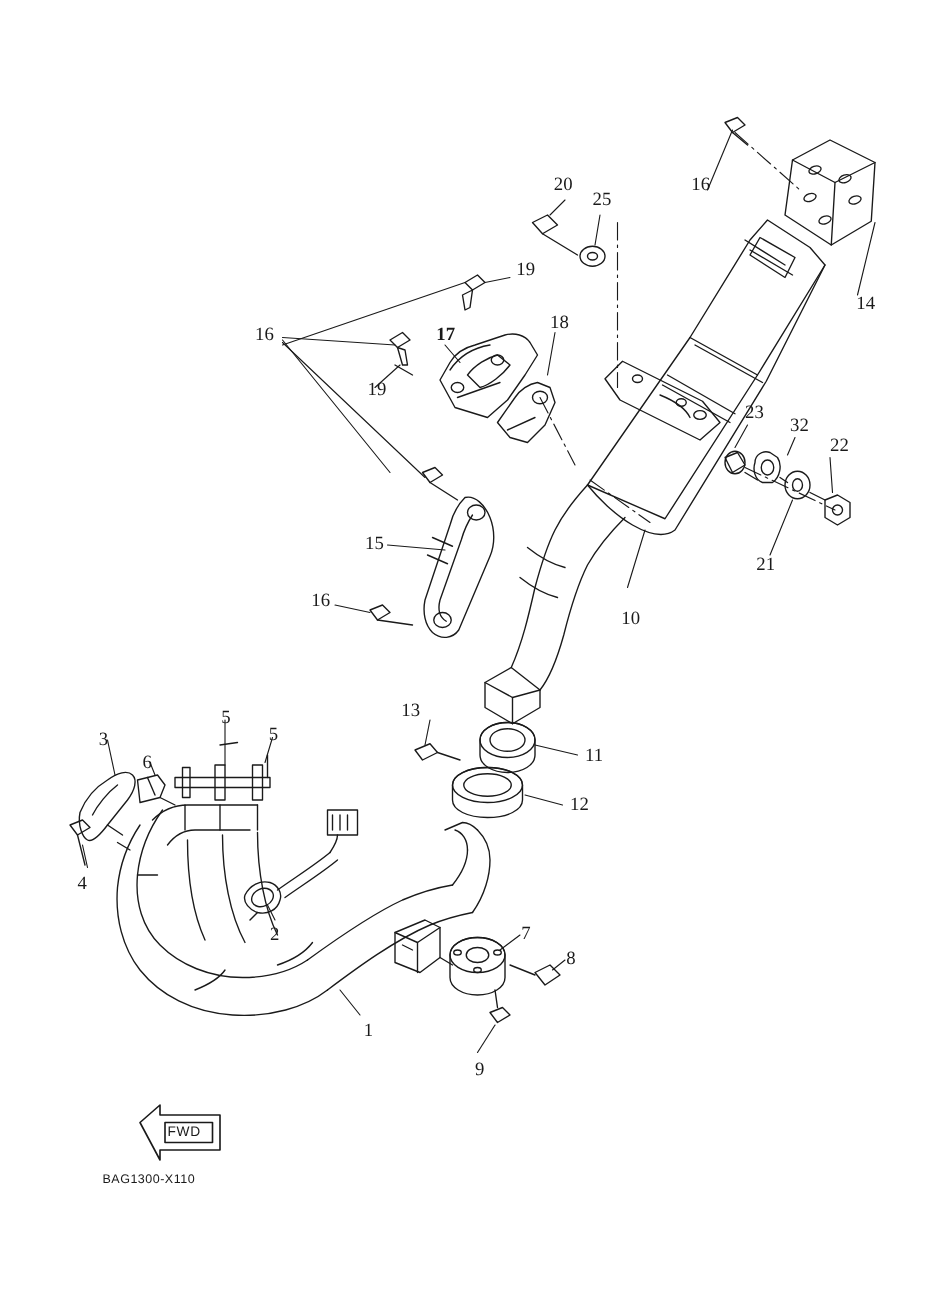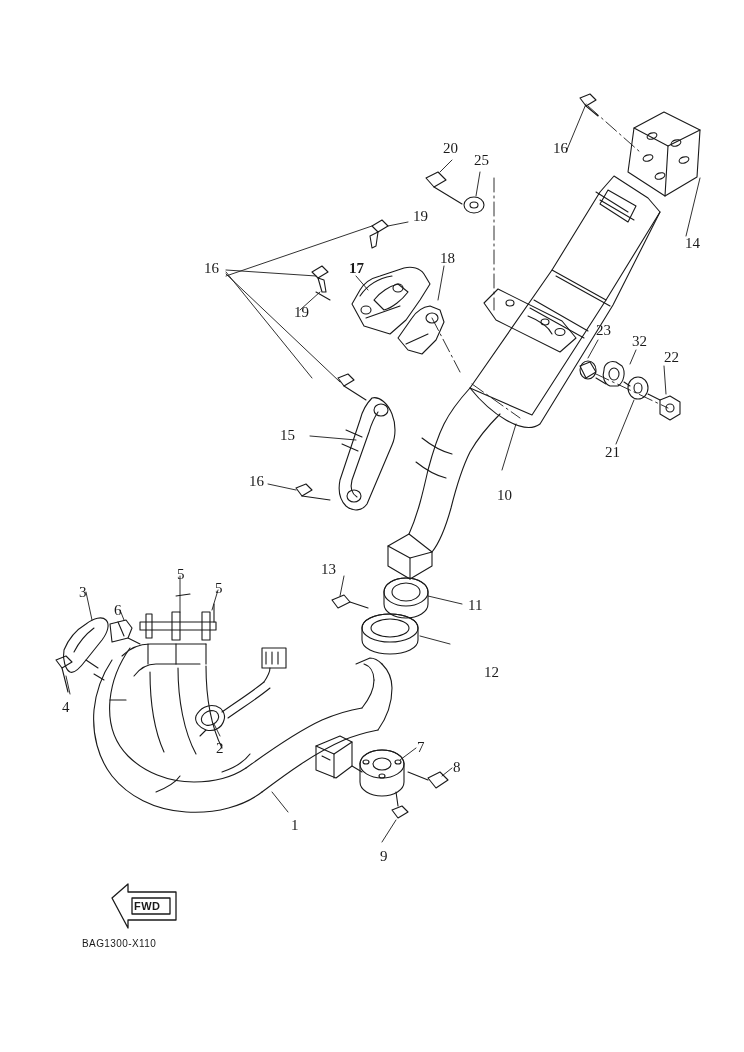--- a/index.html
+++ b/index.html
@@ -36,21 +36,21 @@
     position: absolute;
     font-family: "Liberation Sans", sans-serif;
     font-size: 10px;
     letter-spacing: 0.4px;
     color: #1a1a1a;
     white-space: nowrap;
   }
   .fwd-label {
     position: absolute;
     font-family: "Liberation Sans", sans-serif;
-    font-weight: bold;
+    font-weight: normal;
     font-size: 11px;
     letter-spacing: 0.5px;
     color: #1a1a1a;
     white-space: nowrap;
   }
 </style>
 </head>
 <body>
 
 <div id="page">
@@ -305,24 +305,24 @@
   <div class="callout" style="left:79px;  top:585px;">3</div>
   <div class="callout" style="left:62px;  top:700px;">4</div>
   <div class="callout" style="left:177px; top:567px;">5</div>
   <div class="callout" style="left:215px; top:581px;">5</div>
   <div class="callout" style="left:114px; top:603px;">6</div>
   <div class="callout" style="left:417px; top:740px;">7</div>
   <div class="callout" style="left:453px; top:760px;">8</div>
   <div class="callout" style="left:380px; top:849px;">9</div>
   <div class="callout" style="left:497px; top:477px;margin-top:11px;">10</div>
   <div class="callout" style="left:468px; top:598px;">11</div>
-  <div class="callout" style="left:456px; top:665px;margin-left:28px;">12</div>
+  <div class="callout" style="left:456px; top:637px;">12</div>
   <div class="callout" style="left:321px; top:562px;">13</div>
   <div class="callout" style="left:685px; top:236px;">14</div>
-  <div class="callout" style="left:280px; top:428px;text-align:right;">15</div>
+  <div class="callout" style="left:292px; top:428px;text-align:right;">15</div>
   <div class="callout" style="left:553px; top:141px;">16</div>
   <div class="callout" style="left:204px; top:261px;">16</div>
   <div class="callout" style="left:249px; top:474px;">16</div>
   <div class="callout" style="left:349px; top:261px;font-weight:bold;">17</div>
   <div class="callout" style="left:440px; top:251px;">18</div>
   <div class="callout" style="left:413px; top:209px;">19</div>
   <div class="callout" style="left:294px; top:305px;">19</div>
   <div class="callout" style="left:443px; top:141px;">20</div>
   <div class="callout" style="left:605px; top:445px;">21</div>
   <div class="callout" style="left:664px; top:350px;">22</div>

